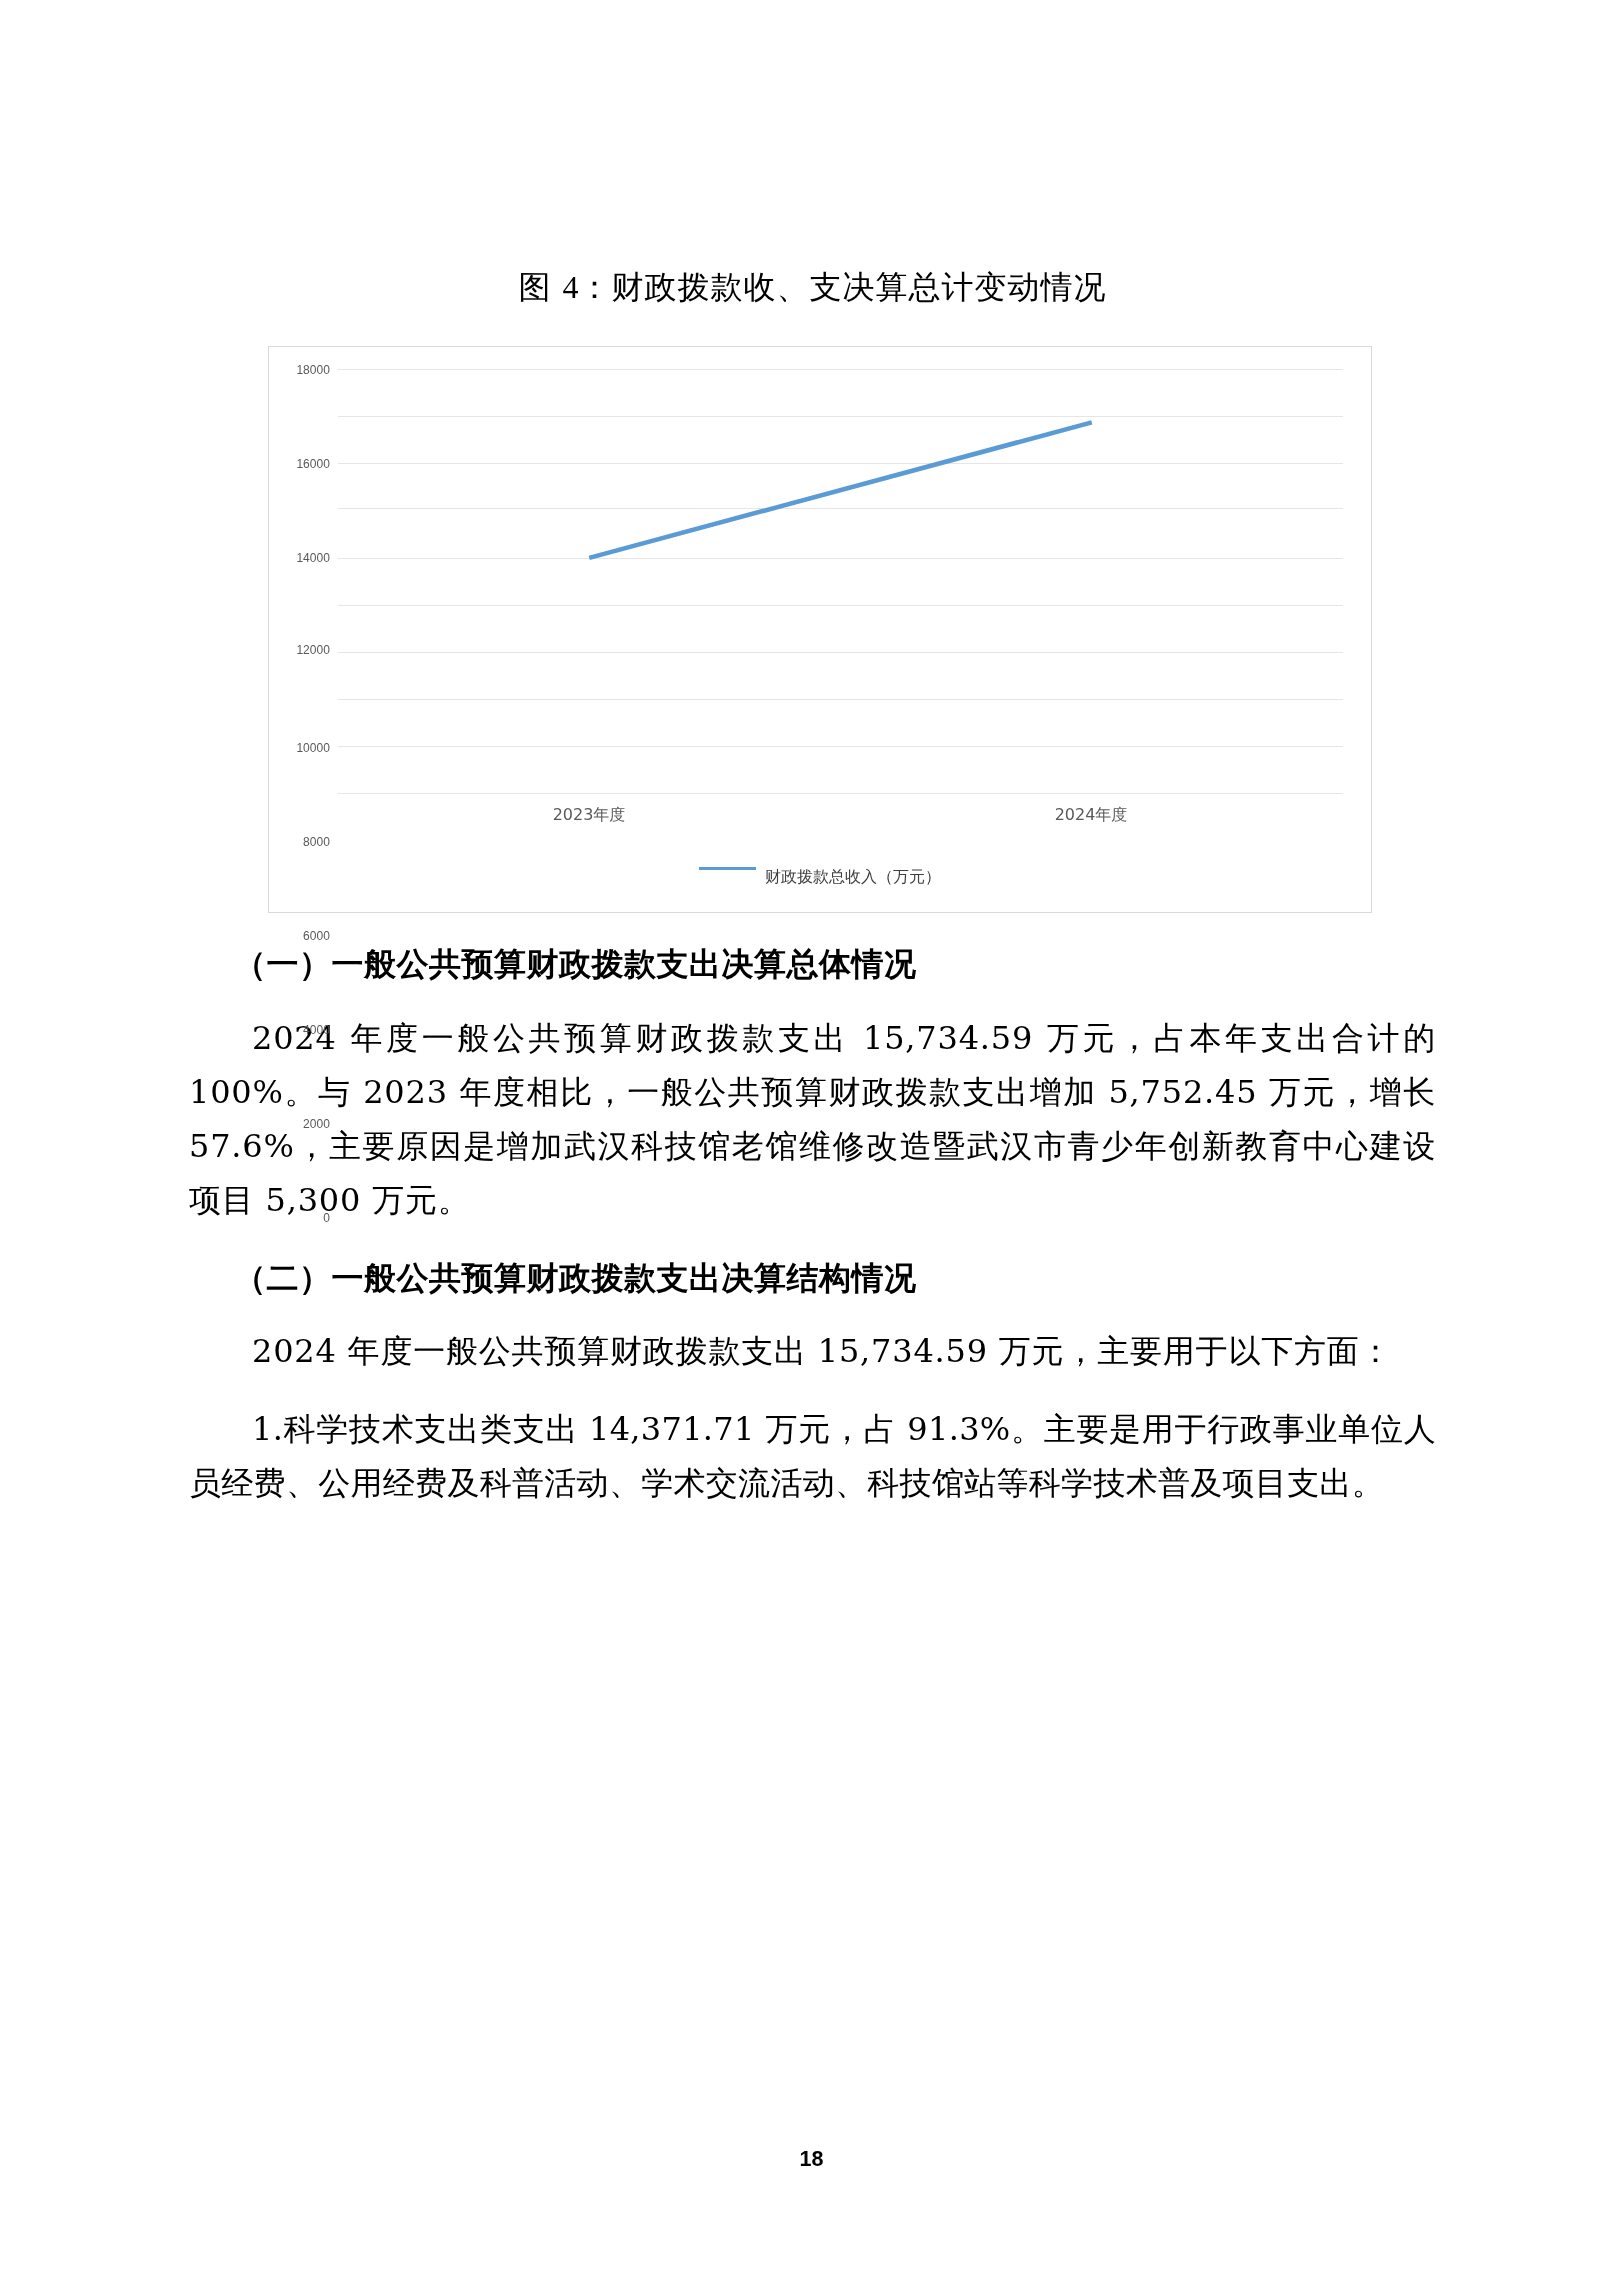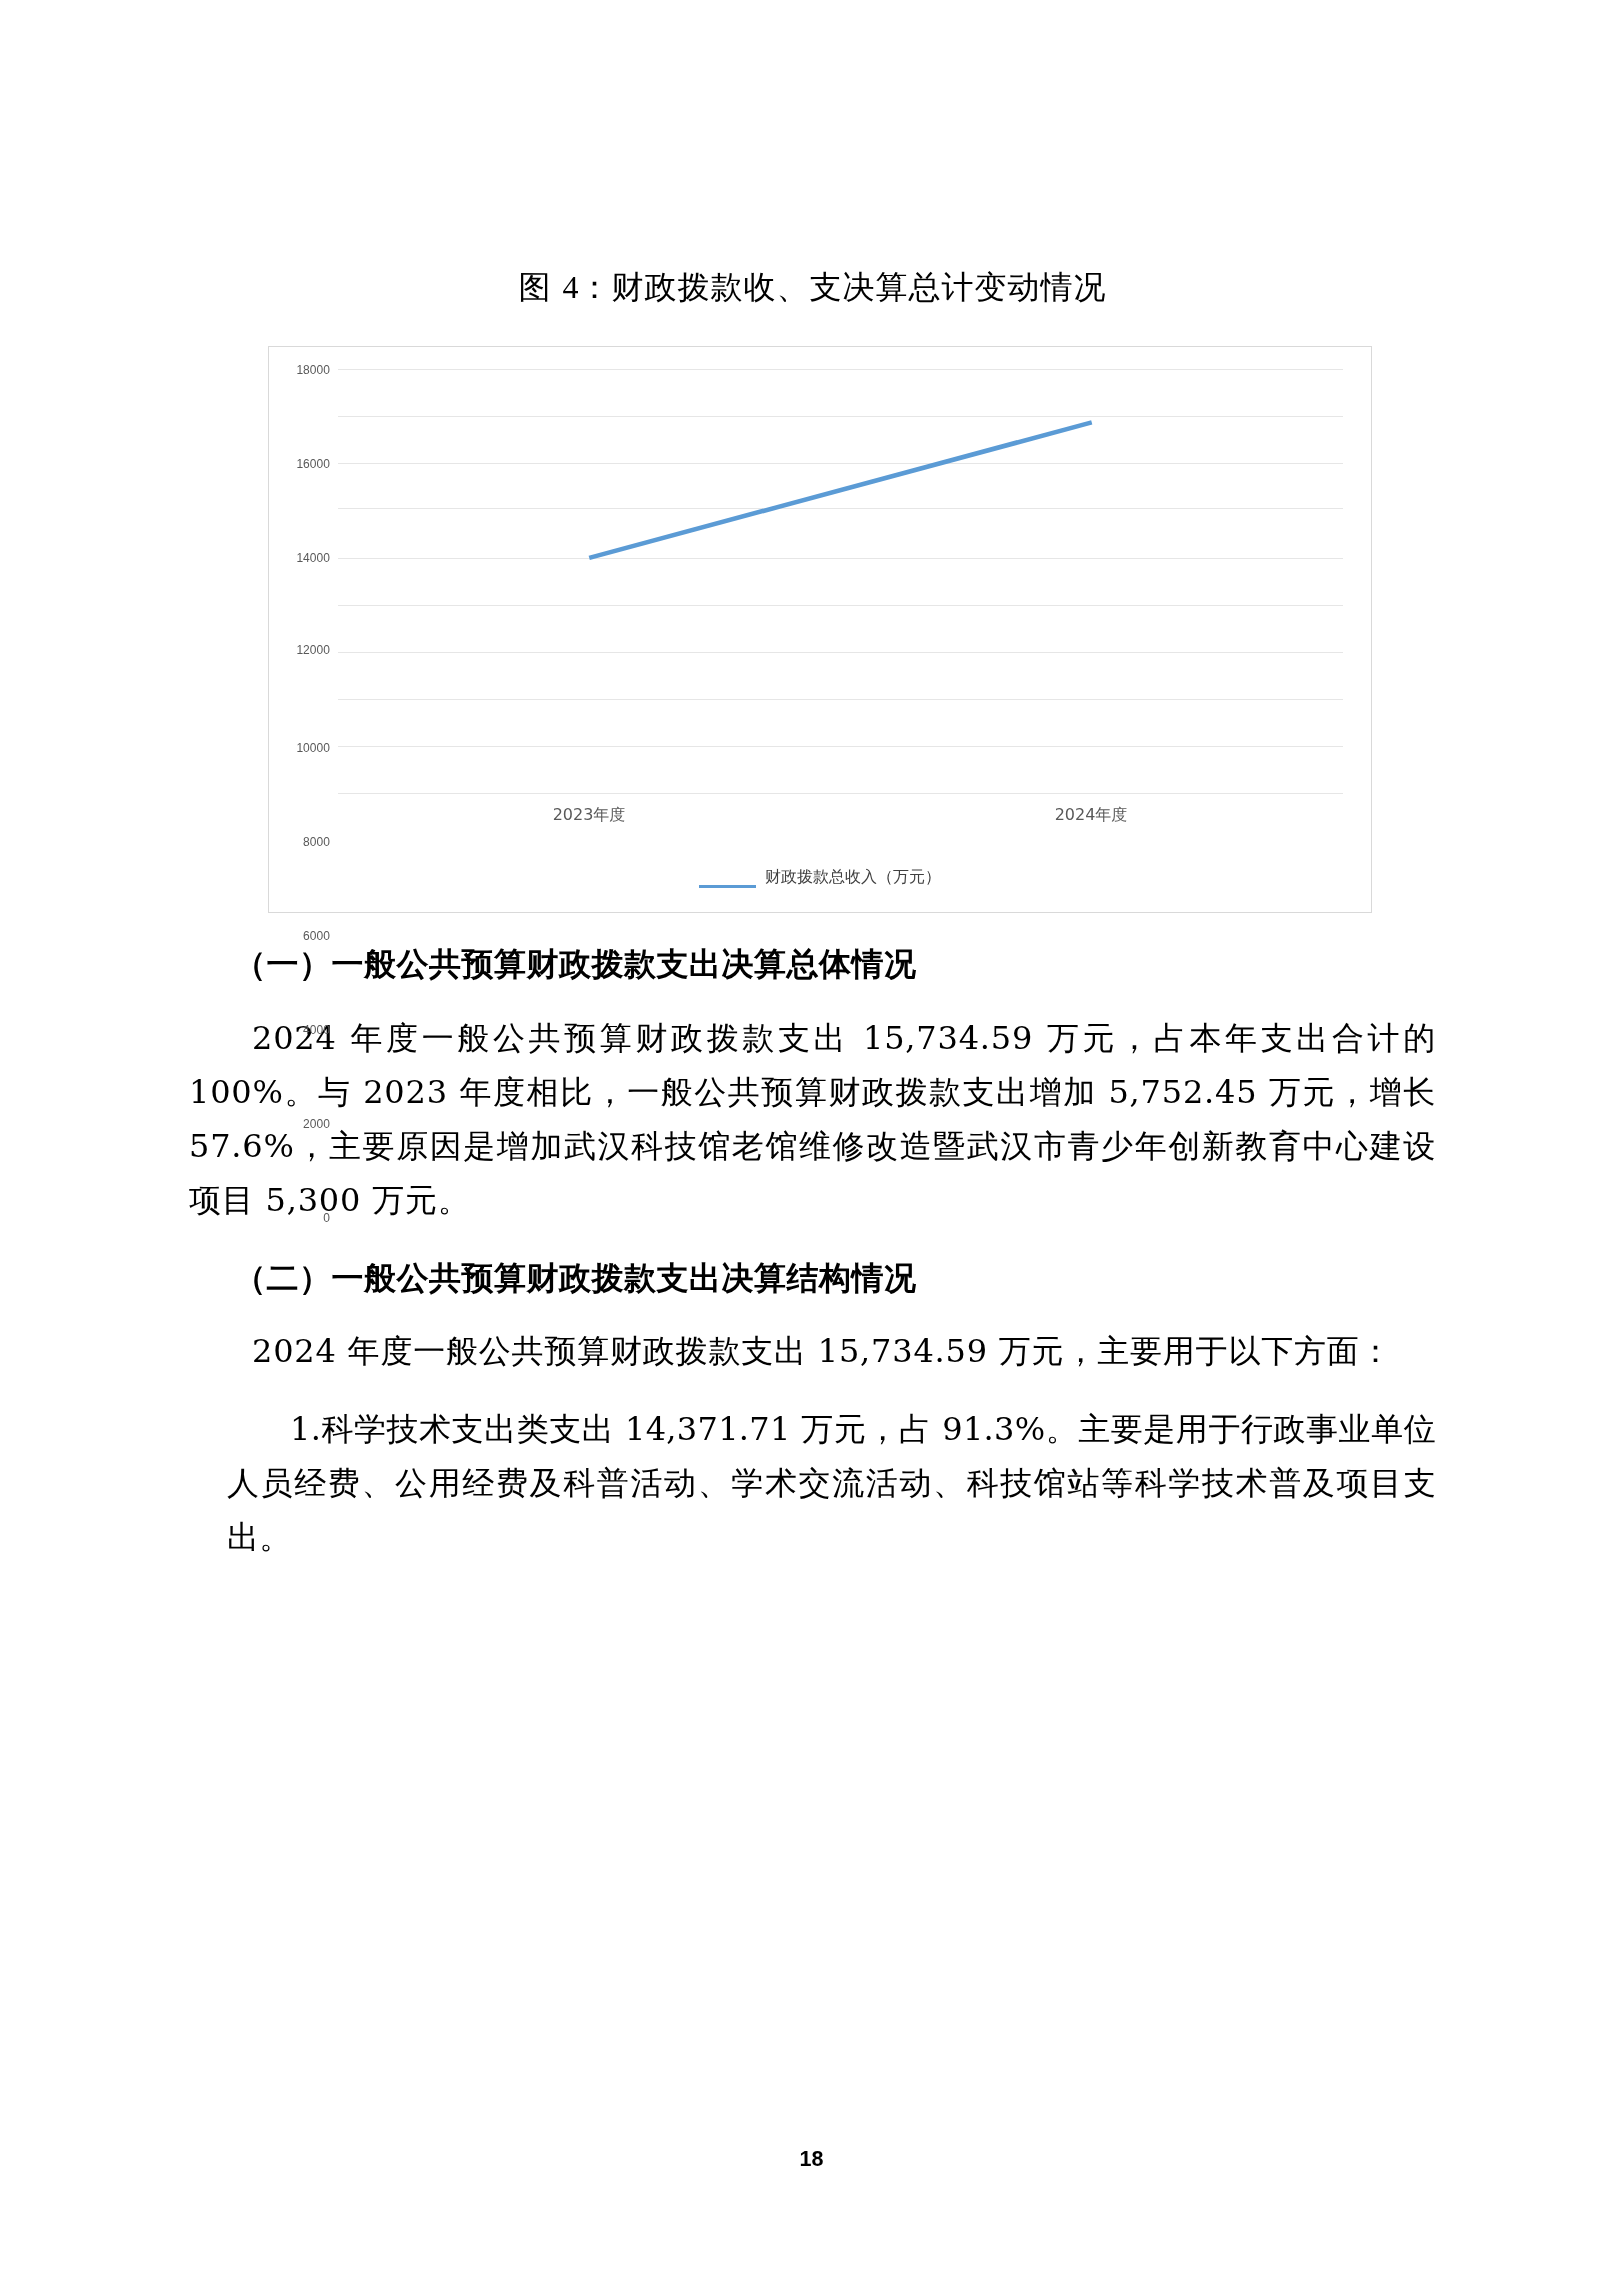--- a/index.html
+++ b/index.html
@@ -90,21 +90,21 @@
     width: 100%;
     height: 100%;
     overflow: visible;
   }
   .legend {
     position: absolute;
     left: 0;
     right: 0;
     bottom: 24.5px;
     display: flex;
-    align-items: flex-end;
+    align-items: flex-start;
     justify-content: center;
     gap: 9.2px;
   }
   .legend-swatch {
     width: 57px;
     height: 0;
     border-top: 3.6px solid #5b9bd5;
   }
   .legend-text {
     font-size: 16px;
@@ -137,21 +137,20 @@
     font-size: 32px;
     line-height: 54px;
     margin: 23.5px 0 0 0;
     text-indent: 63px;
     text-align: justify;
     text-justify: inter-ideograph;
     letter-spacing: 0.8px;
   }
   p.body.tight {
     letter-spacing: 0.3px;
-    margin-left: 38px;
   }
   .num {
     font-family: "Liberation Serif", serif;
     letter-spacing: 0;
   }
 
   
   .page-number {
     position: absolute;
     left: 0;

